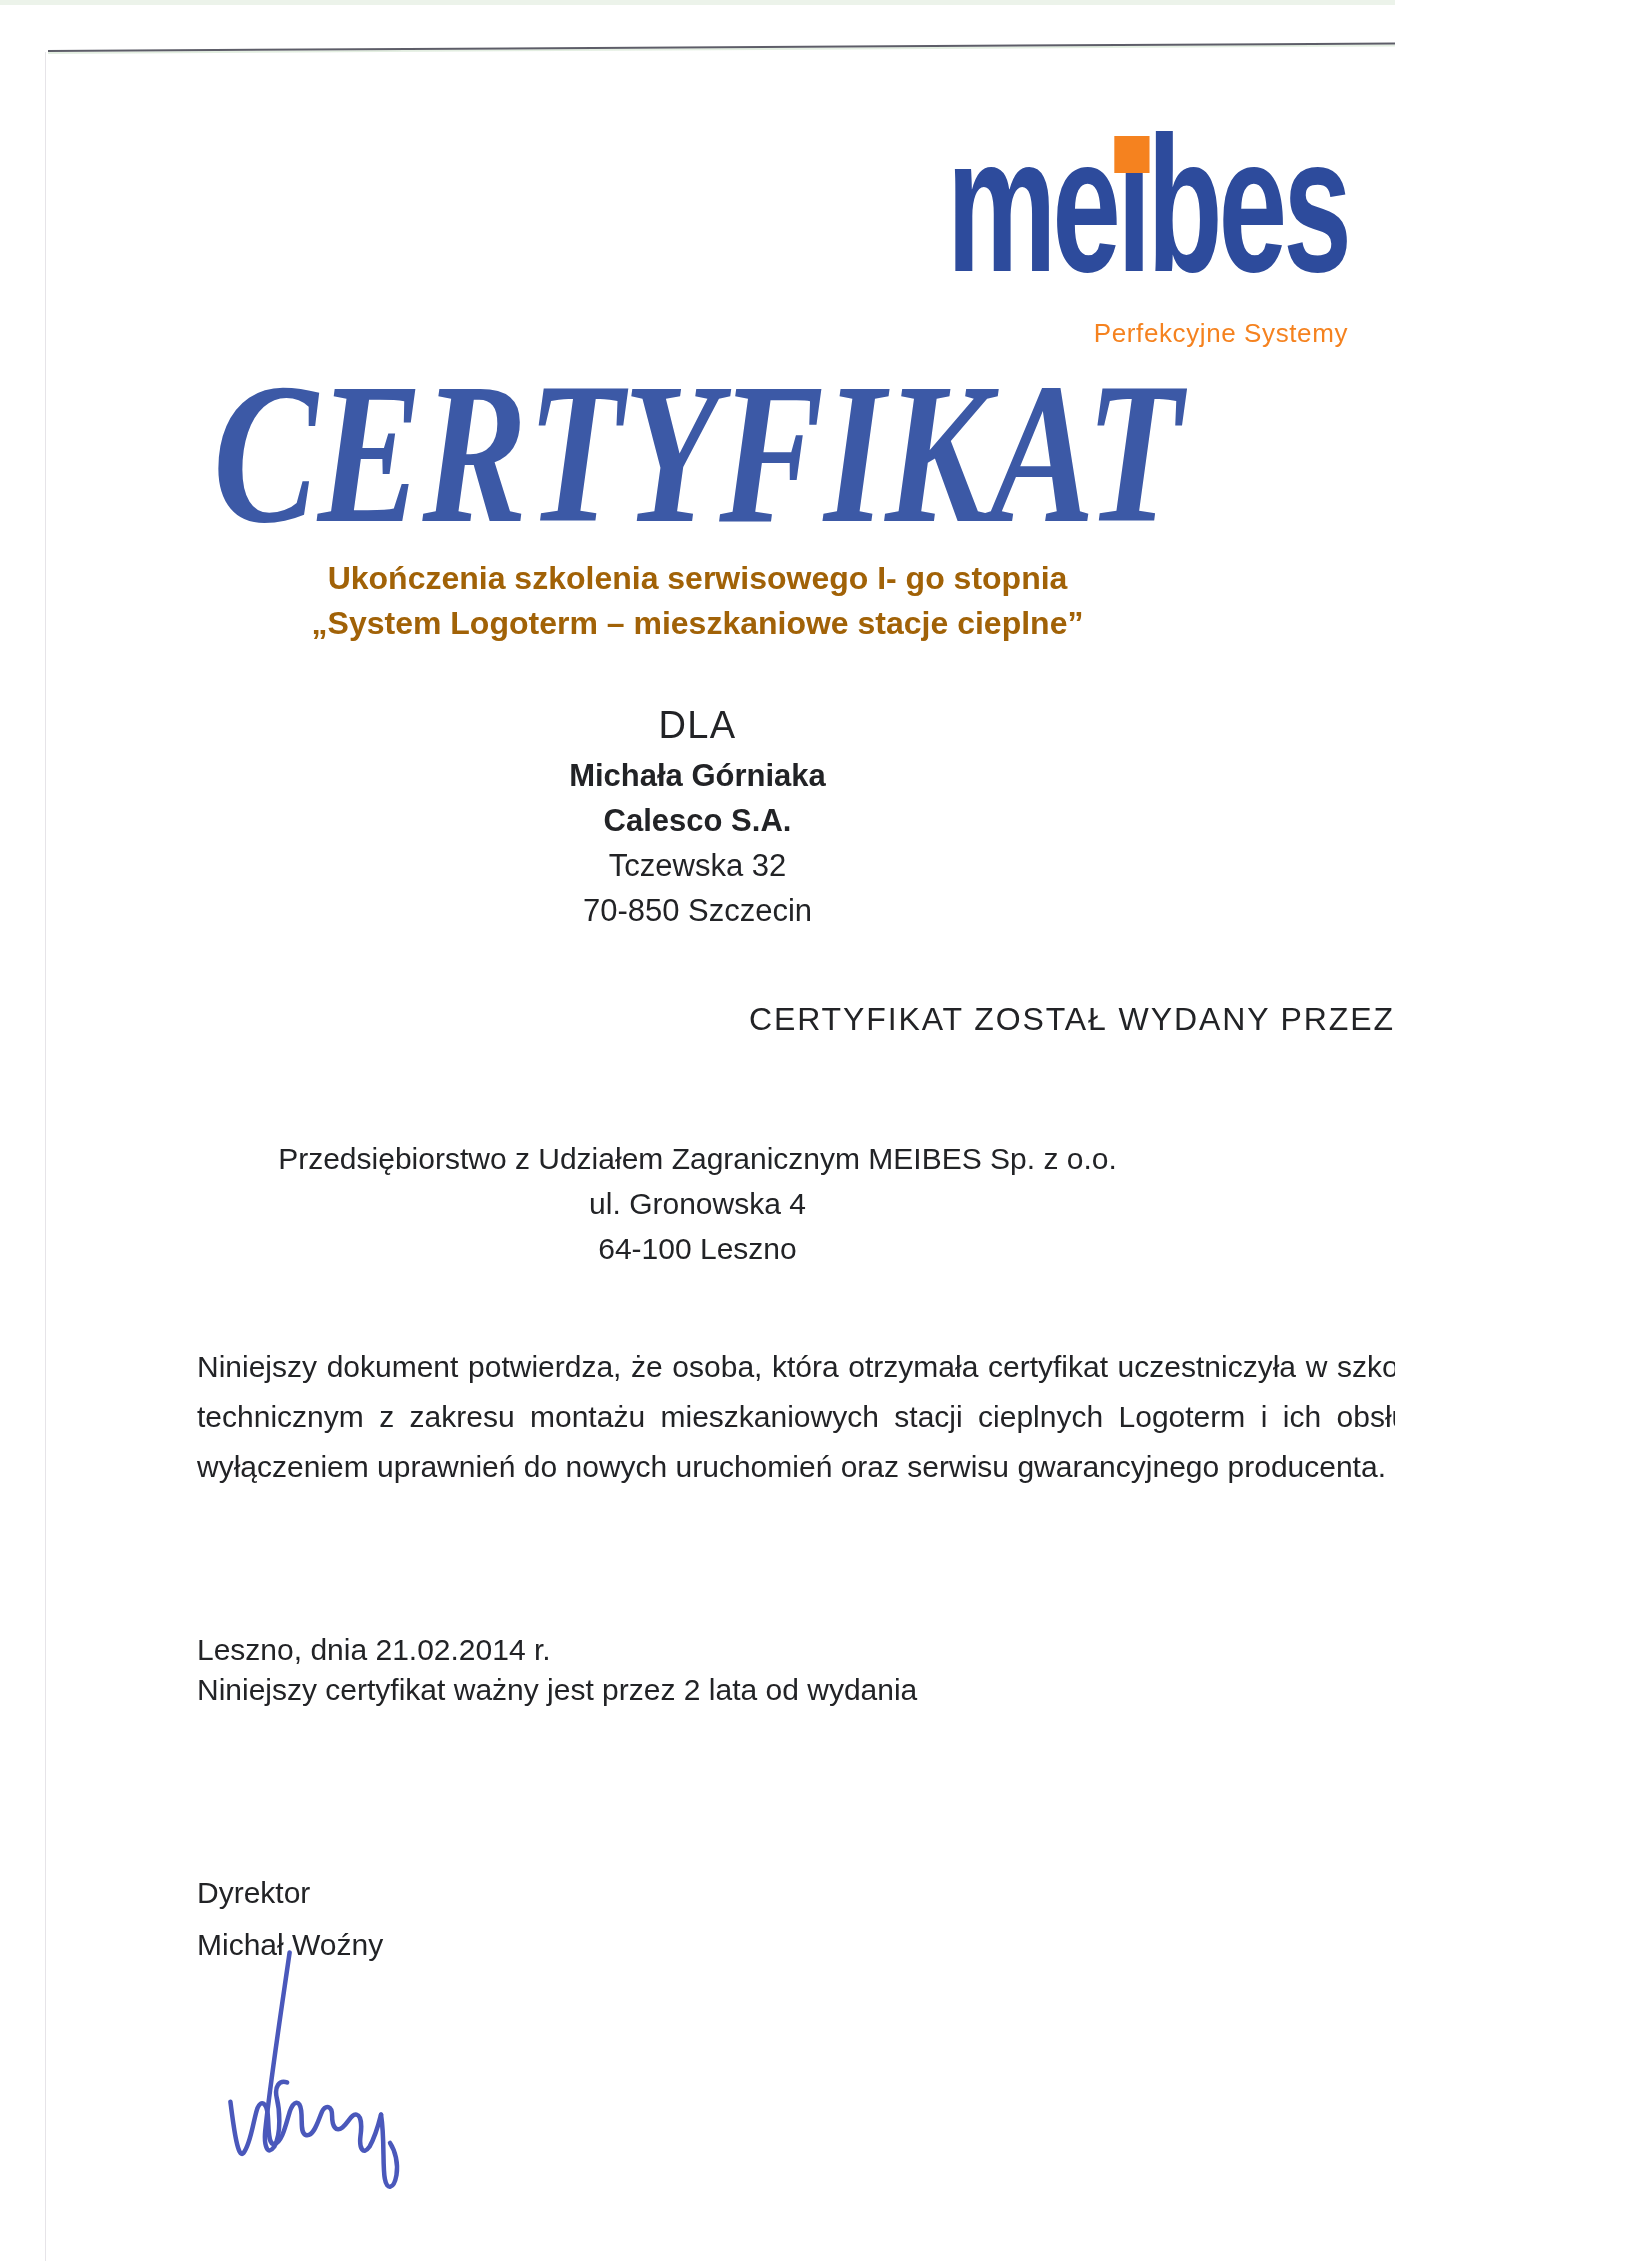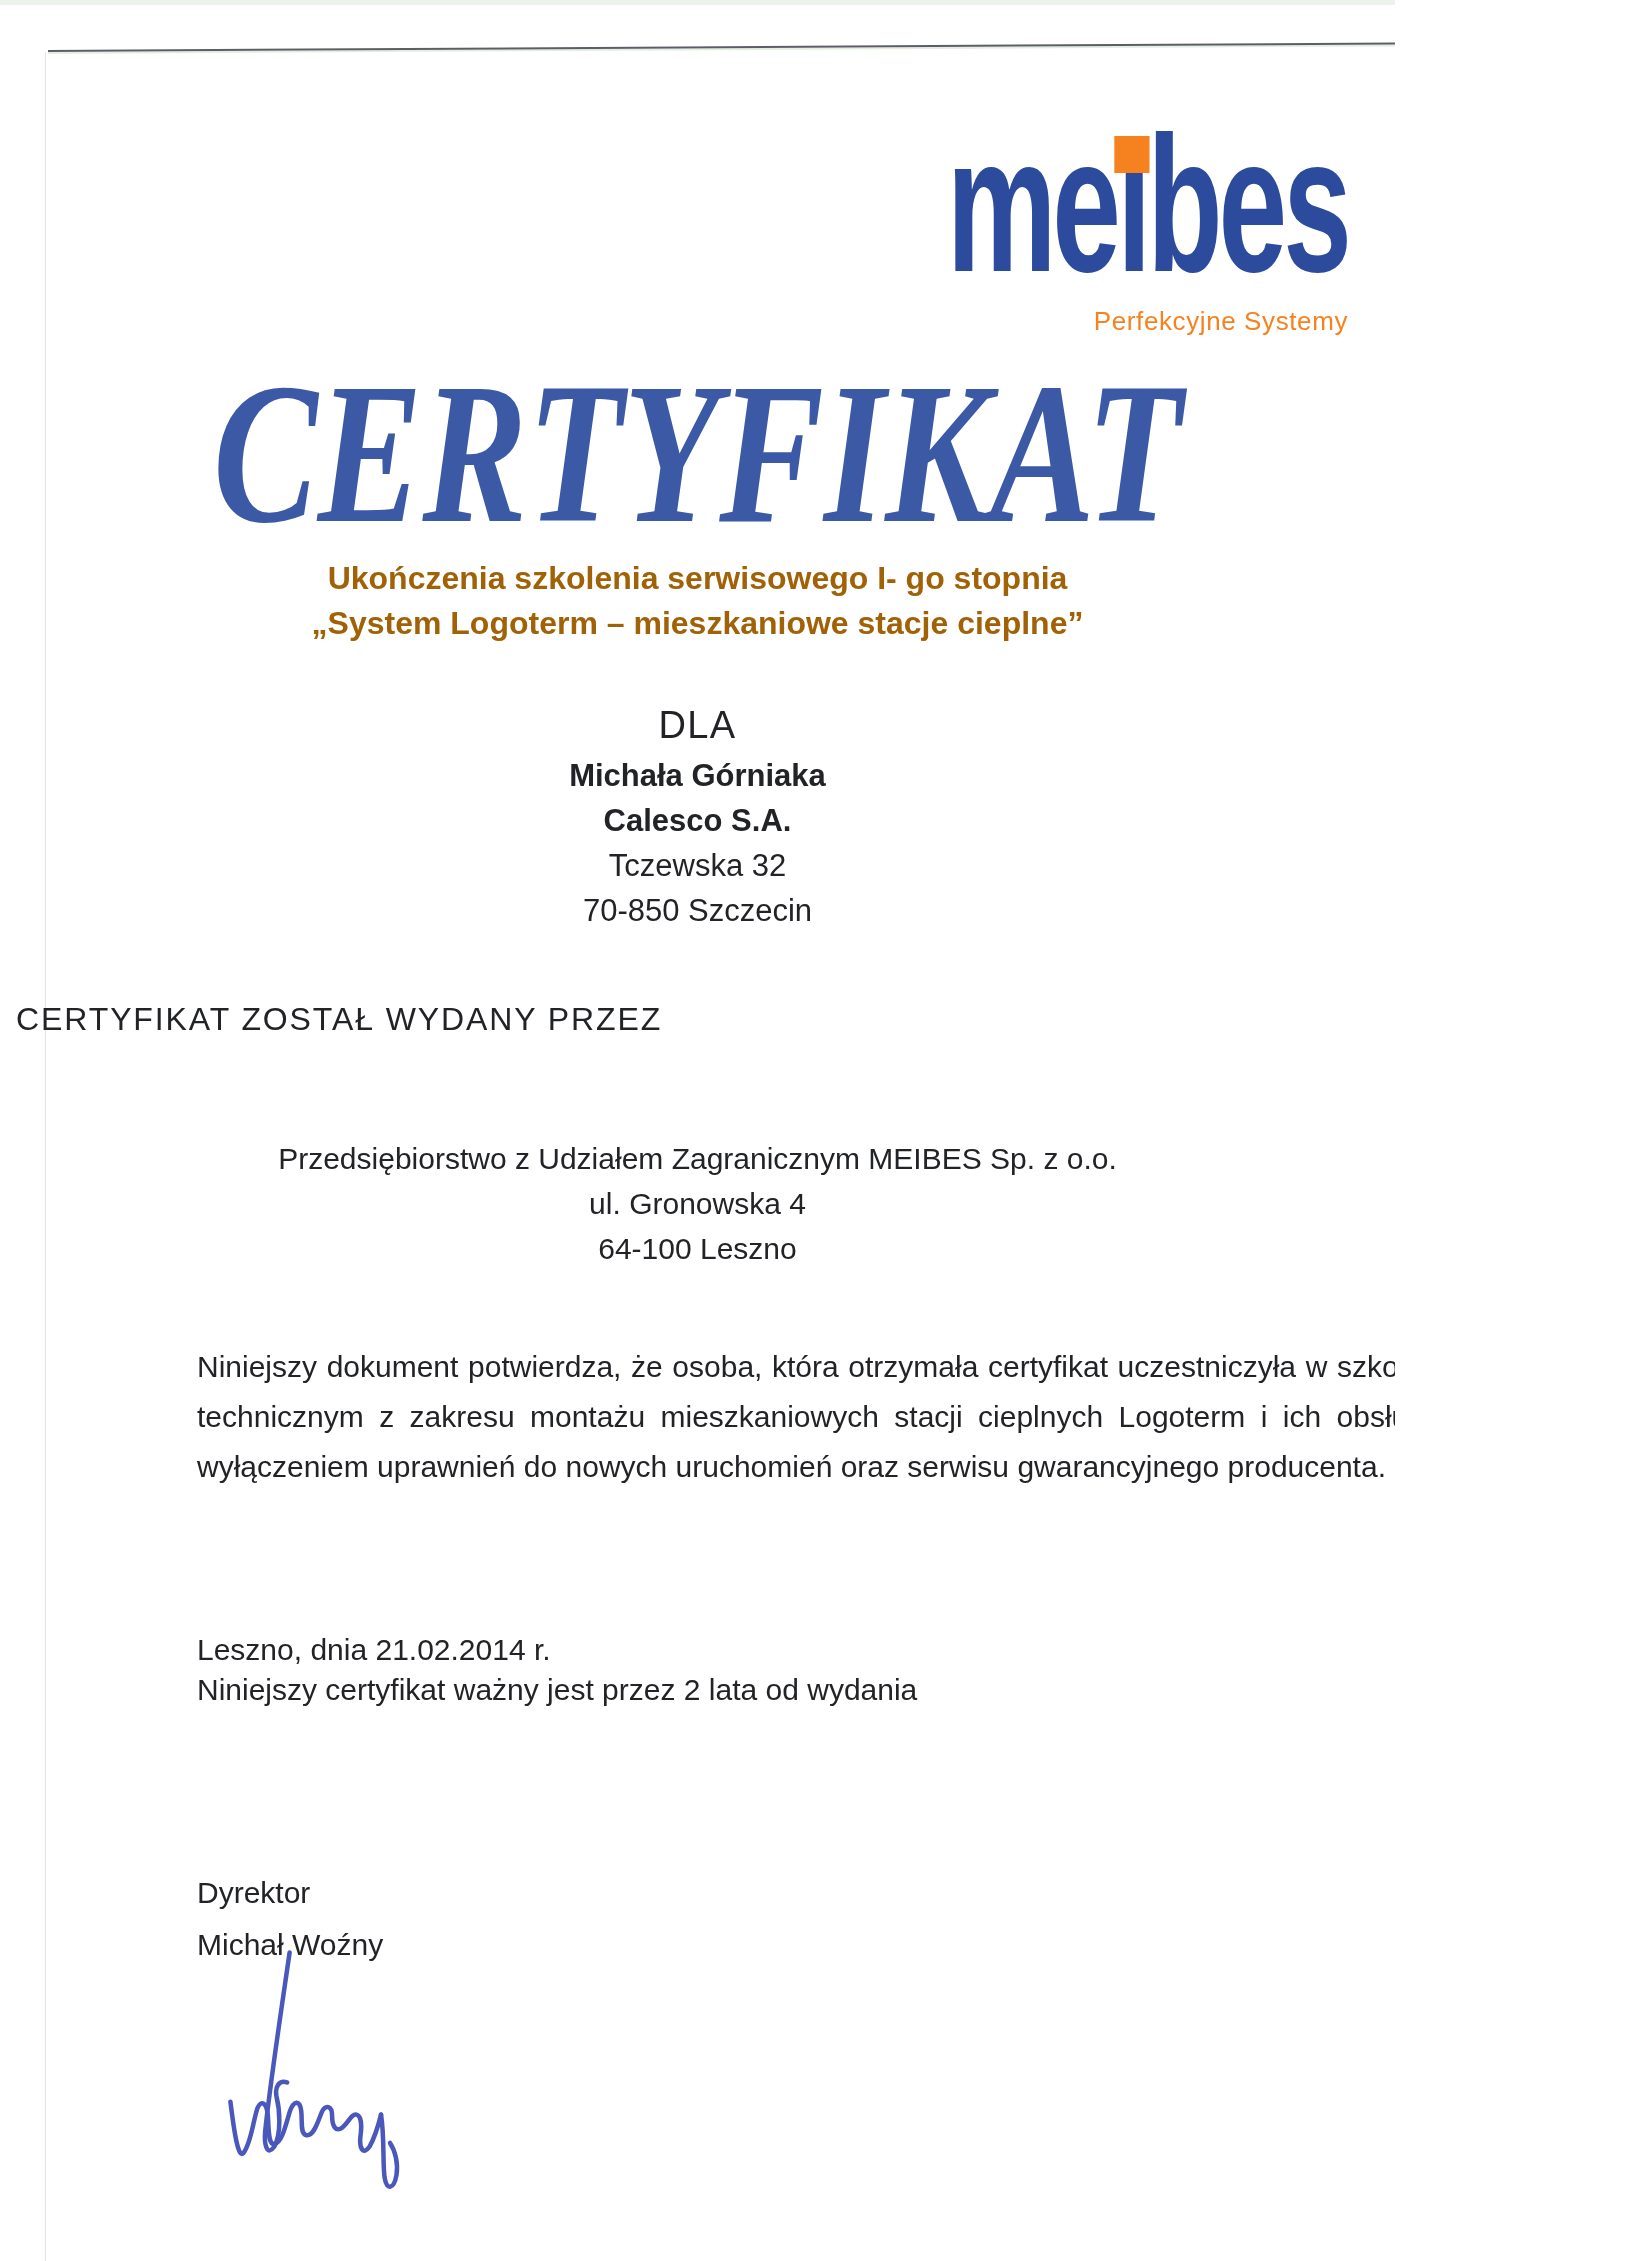--- a/index.html
+++ b/index.html
@@ -43,21 +43,21 @@
     transform: scaleX(0.64);
     transform-origin: right bottom;
     white-space: nowrap;
   }
   .logo-i { position: relative; display: inline-block; }
   .i-dot {
     position: absolute; left: -3.9px; top: 28px; width: 55px; height: 37px;
     background: #f5821f;
   }
   .logo-tagline {
-    margin-top: 6px;
+    margin-top: 18px;
     font-size: 26px;
     line-height: 1.1;
     color: #f5821f;
     letter-spacing: 0.6px;
   }
 
   
   .title {
     position: absolute; top: 351px; left: 0; right: 0;
     text-align: center;
@@ -90,22 +90,22 @@
 
   .recipient {
     position: absolute; top: 753px; left: 0; right: 0;
     text-align: center;
     font-size: 31px;
     line-height: 45px;
   }
   .recipient .bold { font-weight: bold; }
 
   .issued-heading {
-    position: absolute; top: 1001px; left: 16px; right: 0;
-    text-align: left;
+    position: absolute; top: 1001px; left: 8px; right: 0;
+    text-align: right;
     font-size: 32px;
     letter-spacing: 1.9px;
   }
 
   .issuer {
     position: absolute; top: 1088px; left: 0; right: 0;
     text-align: center;
     font-size: 30px;
     line-height: 45px;
     margin-top: 48px;

